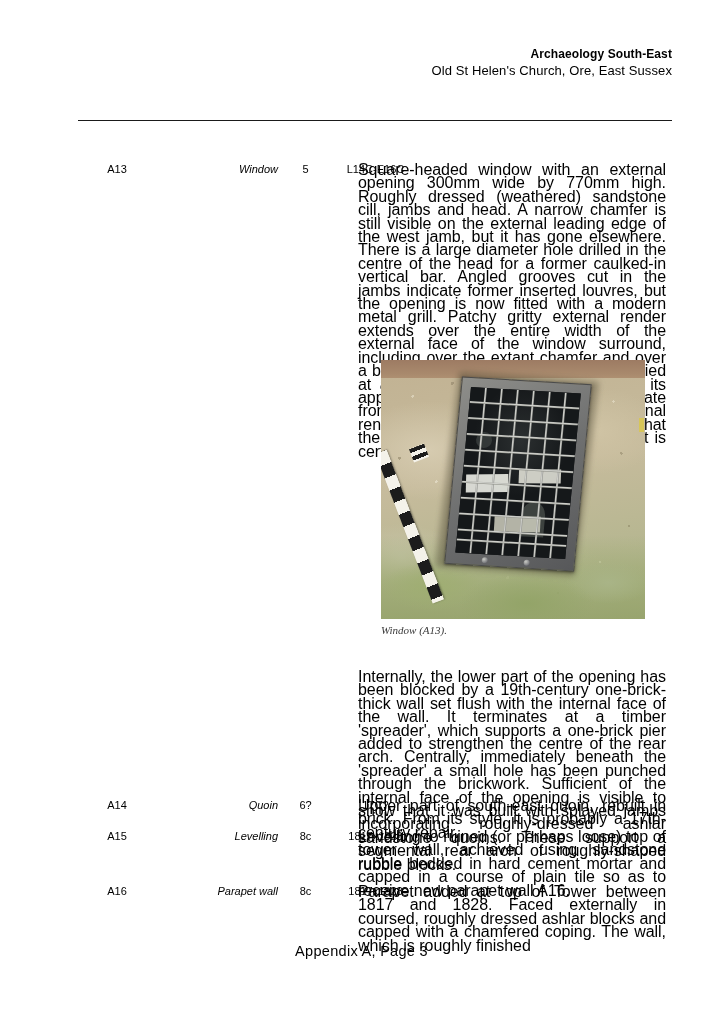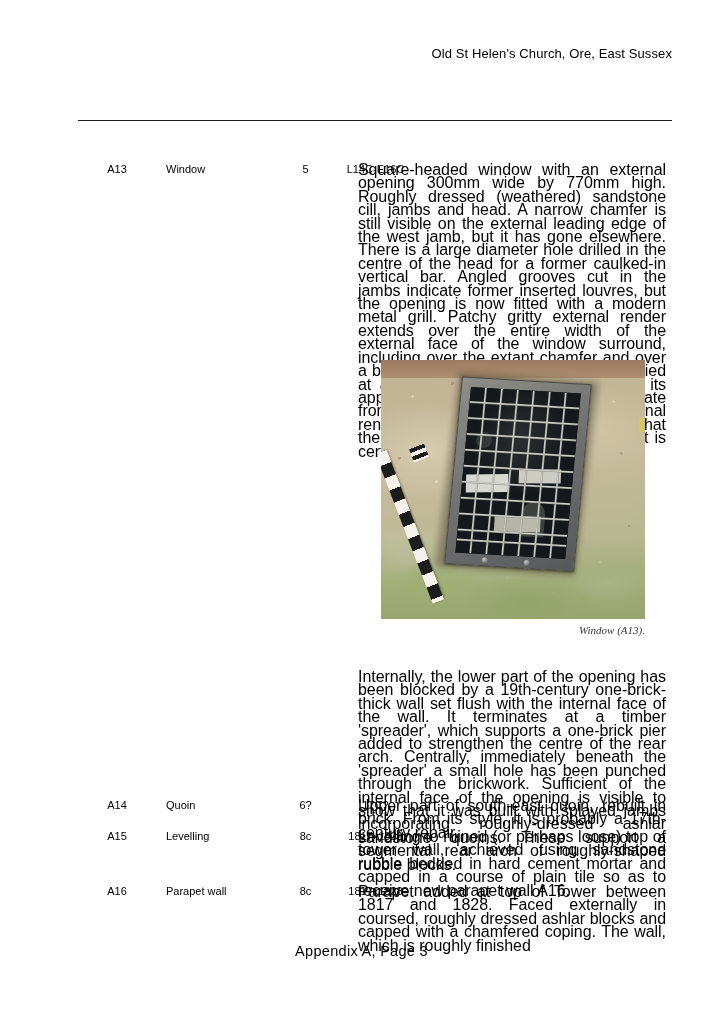--- a/index.html
+++ b/index.html
@@ -55,25 +55,26 @@
   .cell-id {
     position: absolute;
     left: 16px;
     width: 46px;
     text-align: center;
     font-size: 11px;
     line-height: 13.5px;
   }
   .cell-name {
     position: absolute;
-    left: 88px;
+    left: 70px;
     width: 130px;
-    text-align: left;
+    text-align: right;
     font-size: 11px;
     line-height: 13.5px;
+    font-style: italic;
   }
   .cell-phase {
     position: absolute;
     left: 205px;
     width: 45px;
     text-align: center;
     font-size: 11px;
     line-height: 13.5px;
   }
   .cell-date {
@@ -252,21 +253,21 @@
     height: 14px;
     background: #d9c84c;
     opacity: 0.85;
   }
 
   #photo-caption {
     position: absolute;
     left: 381px;
     top: 624px;
     width: 264px;
-    text-align: right;
+    text-align: left;
     font-family: "Liberation Serif", serif;
     font-style: italic;
     font-size: 11px;
     color: #3a3a3a;
   }
 
   
   #page-footer {
     position: absolute;
     left: 0;
@@ -274,20 +275,21 @@
     width: 723px;
     text-align: center;
     font-size: 14.5px;
     letter-spacing: 0.3px;
   }
 </style>
 </head>
 <body>
 
 <div id="page-header">
+  <div class="hdr-line hdr-title">Archaeology South-East</div>
   <div class="hdr-line">Old St Helen's Church, Ore, East Sussex</div>
 </div>
 <div id="header-rule"></div>
 
 <div class="row" style="top:163px;">
   <div class="cell-id">A13</div>
   <div class="cell-name">Window</div>
   <div class="cell-phase">5</div>
   <div class="cell-date">L14C-E16C</div>
   <div class="cell-desc">Square-headed window with an external opening 300mm wide by 770mm high.  Roughly dressed (weathered) sandstone cill, jambs and head.   A narrow chamfer is still visible on the external leading edge of the west jamb, but it has gone elsewhere.  There is a large diameter hole drilled in the centre of the head for a former caulked-in vertical bar.  Angled grooves cut in the jambs indicate former inserted louvres, but the opening is now fitted with a modern metal grill.  Patchy gritty external render extends over the entire width of the external face of the window surround, including over the extant chamfer and over a brick repair, so it must have been applied at a late date.  However, judging from its appearance, the brick repair could date from as early as the 17th century.  External render makes it impossible to confirm that the window has been inserted, though it is certainly not a Norman feature.</div>

